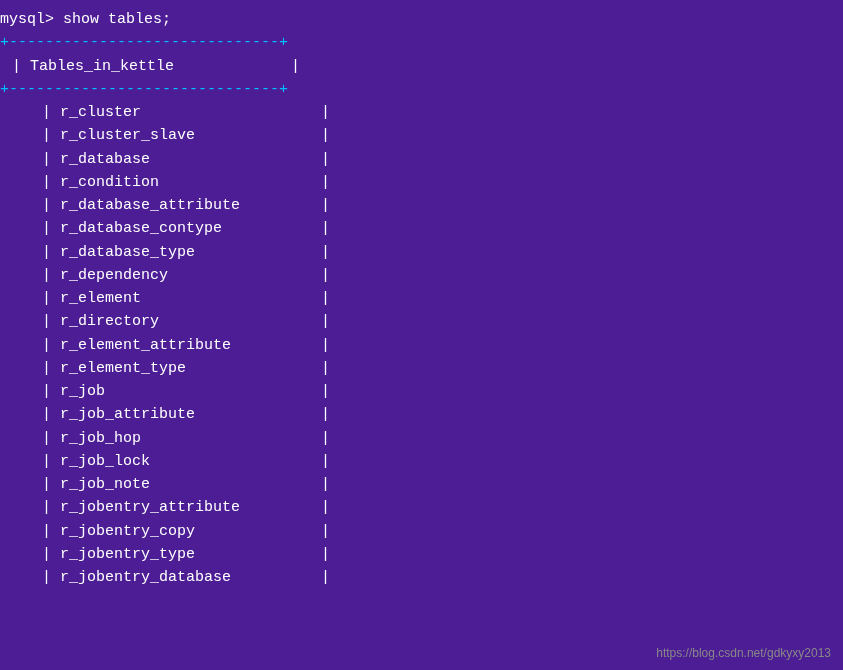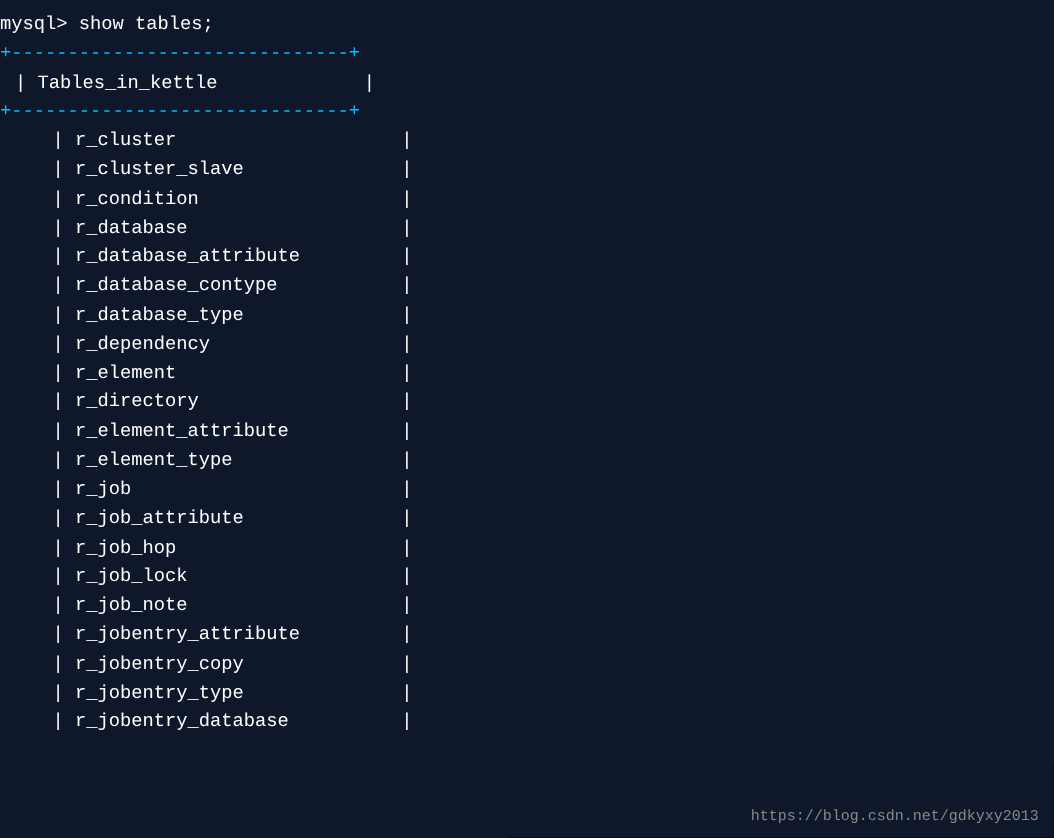--- a/index.html
+++ b/index.html
@@ -13,21 +13,21 @@
       width: 843px;
       height: 670px;
       overflow: hidden;
       font-family: 'Courier New', Courier, monospace;
       font-size: 15px;
       color: #ffffff;
       position: relative;
     }
 
     .terminal {
-      background-color: #0f172a;
+      background-color: #4c1d95;
       width: 100%;
       height: 100%;
       padding: 8px 0px 8px 0px;
       position: relative;
     }
 
     .terminal-line {
       line-height: 1.55;
       white-space: pre;
       padding-left: 0;
@@ -50,36 +50,36 @@
       color: #ffffff;
       padding-left: 42px;
     }
 
     .watermark {
       position: absolute;
       bottom: 10px;
       right: 12px;
       color: #888888;
       font-size: 12px;
-      font-family: Liberation Mono, monospace;
+      font-family: Liberation Sans, sans-serif;
     }
   </style>
 </head>
 <body>
 
 <div class="terminal">
   <div id="lines-container">
       <div class="terminal-line cmd-line">mysql&gt; show tables;</div>
       <div class="terminal-line separator-line">+------------------------------+</div>
       <div class="terminal-line header-line">| Tables_in_kettle             |</div>
       <div class="terminal-line separator-line">+------------------------------+</div>
       <div class="terminal-line table-row-line">| r_cluster                    |</div>
       <div class="terminal-line table-row-line">| r_cluster_slave              |</div>
+      <div class="terminal-line table-row-line">| r_database                   |</div>
       <div class="terminal-line table-row-line">| r_condition                  |</div>
-      <div class="terminal-line table-row-line">| r_database                   |</div>
       <div class="terminal-line table-row-line">| r_database_attribute         |</div>
       <div class="terminal-line table-row-line">| r_database_contype           |</div>
       <div class="terminal-line table-row-line">| r_database_type              |</div>
       <div class="terminal-line table-row-line">| r_dependency                 |</div>
       <div class="terminal-line table-row-line">| r_element                    |</div>
       <div class="terminal-line table-row-line">| r_directory                  |</div>
       <div class="terminal-line table-row-line">| r_element_attribute          |</div>
       <div class="terminal-line table-row-line">| r_element_type               |</div>
       <div class="terminal-line table-row-line">| r_job                        |</div>
       <div class="terminal-line table-row-line">| r_job_attribute              |</div>

